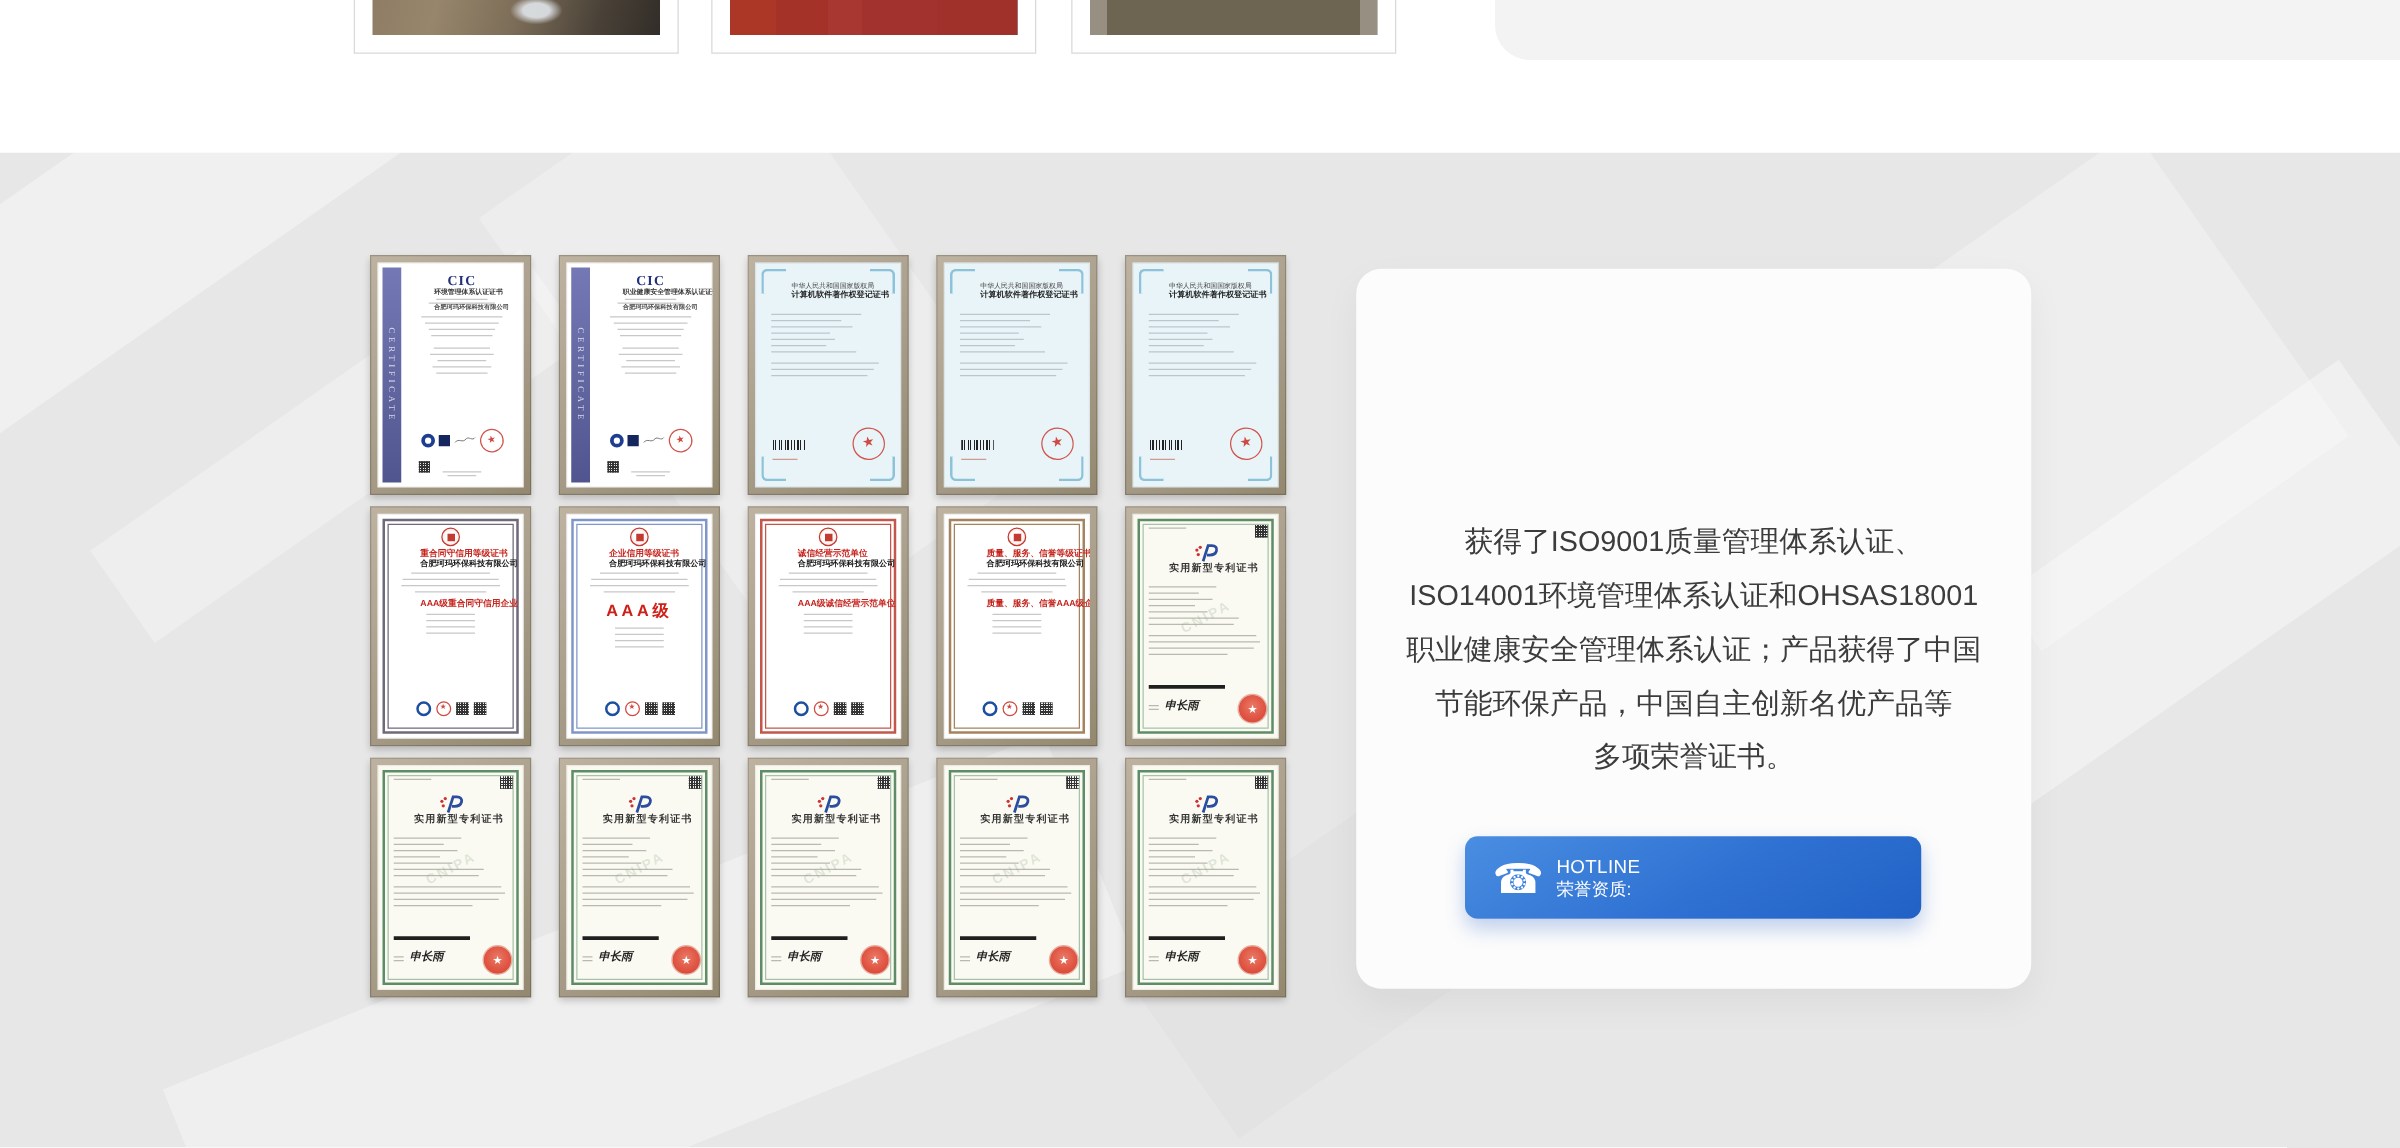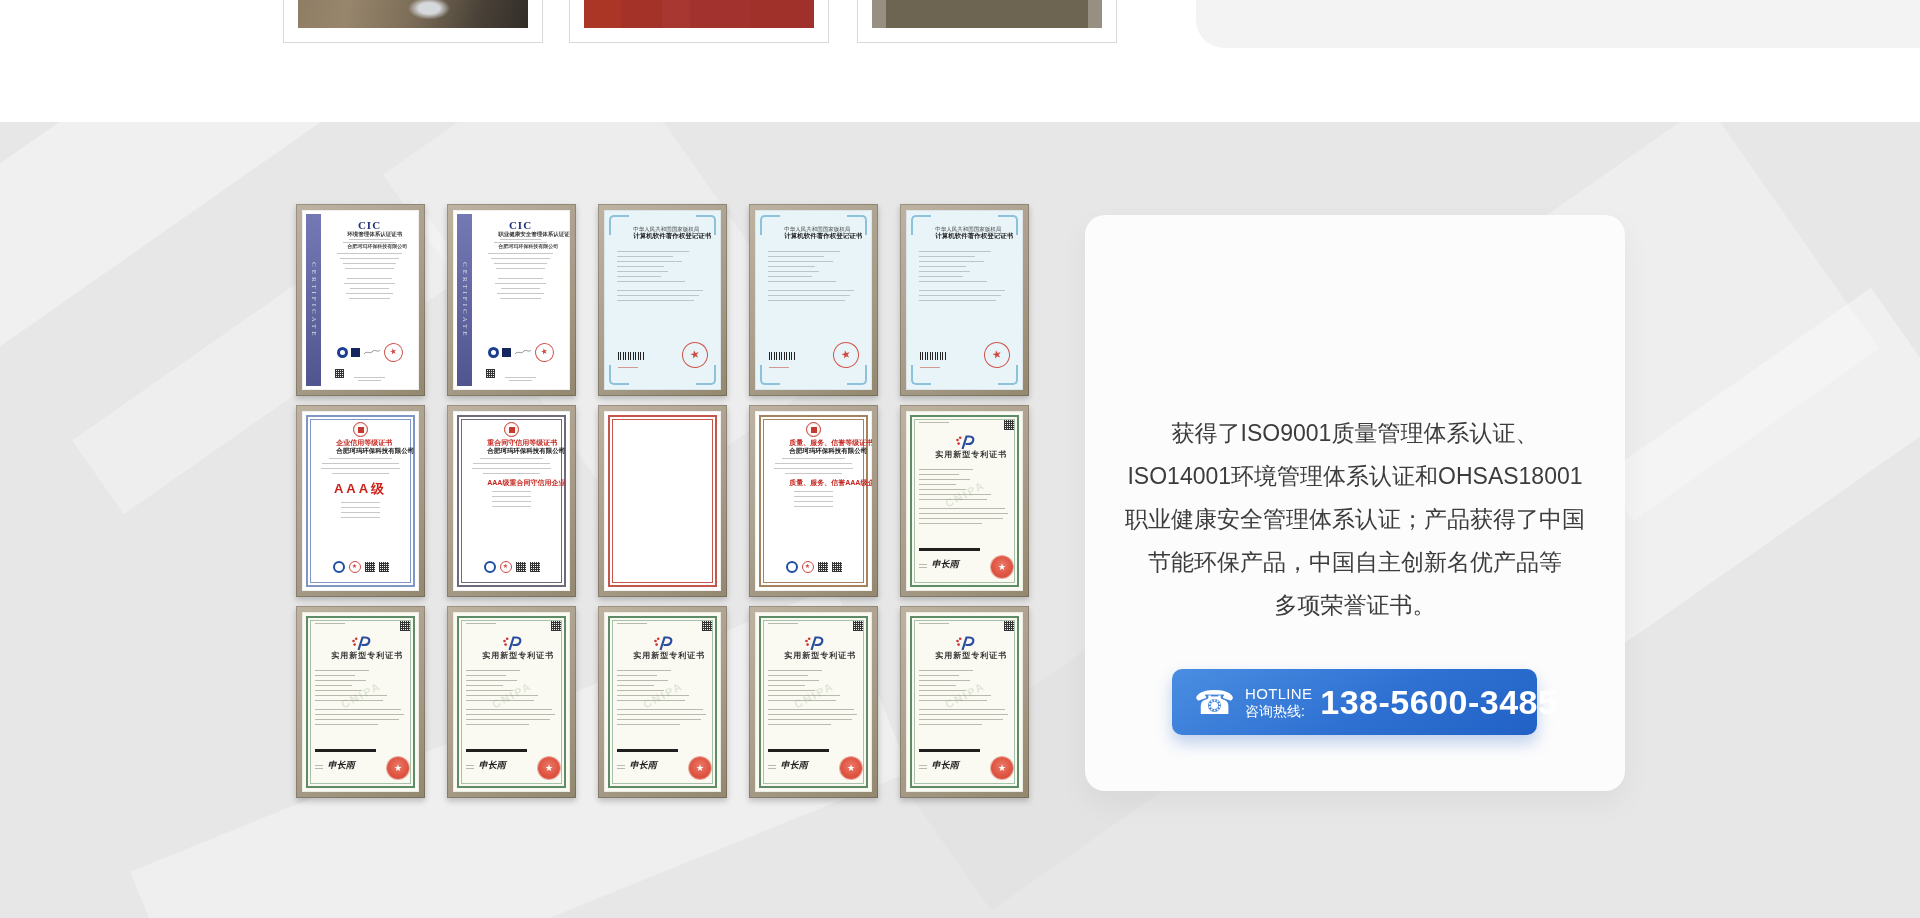--- a/index.html
+++ b/index.html
@@ -311,20 +311,49 @@
     <div style="height:4px"></div>
     <i class="ln l" style="width:74%"></i>
             <i class="ln l" style="width:70%"></i>
             <i class="ln l" style="width:66%"></i>
     <span class="bar"></span>
     <span class="cr-no"></span>
     <span class="seal ring cr-seal">★</span>
   </div>
         </div>
         <div class="cert credit">
+          <div class="paper" style="--ac:#6f6a78">
+    <span class="credit-frame">
+              <i></i>
+            </span>
+    <div class="cd-main">
+      <span class="emblem">
+                <i></i>
+              </span>
+      <div class="fx7 b red">重合同守信用等级证书</div>
+      <div class="fx65 b c11">合肥珂玛环保科技有限公司</div>
+      <i class="ln t" style="width:64%"></i>
+      <i class="ln " style="width:80%"></i>
+              <i class="ln " style="width:82%"></i>
+              <i class="ln " style="width:58%"></i>
+      <div class="fx7 b red mt">AAA级重合同守信用企业</div>
+      <i class="ln " style="width:40%"></i>
+              <i class="ln " style="width:40%"></i>
+              <i class="ln " style="width:40%"></i>
+              <i class="ln " style="width:40%"></i>
+      <div class="cd-foot">
+        <span class="lgb"></span>
+        <span class="lgs">★</span>
+        <span class="qr q10"></span>
+        <span class="qr q10"></span>
+      </div>
+    </div>
+  </div>
+        </div>
+        <div class="cert credit">
           <div class="paper" style="--ac:#8096c9">
     <span class="credit-frame">
               <i></i>
             </span>
     <div class="cd-main">
       <span class="emblem">
                 <i></i>
               </span>
       <div class="fx7 b red">企业信用等级证书</div>
       <div class="fx65 b c11">合肥珂玛环保科技有限公司</div>
@@ -340,53 +369,46 @@
       <div class="cd-foot">
         <span class="lgb"></span>
         <span class="lgs">★</span>
         <span class="qr q10"></span>
         <span class="qr q10"></span>
       </div>
     </div>
   </div>
         </div>
         <div class="cert credit">
-          <div class="paper" style="--ac:#6f6a78">
+          <div class="paper" style="--ac:#c4574b">
     <span class="credit-frame">
               <i></i>
             </span>
     <div class="cd-main">
       <span class="emblem">
                 <i></i>
               </span>
-      <div class="fx7 b red">重合同守信用等级证书</div>
+      <div class="fx7 b red">诚信经营示范单位</div>
       <div class="fx65 b c11">合肥珂玛环保科技有限公司</div>
       <i class="ln t" style="width:64%"></i>
       <i class="ln " style="width:80%"></i>
               <i class="ln " style="width:82%"></i>
               <i class="ln " style="width:58%"></i>
-      <div class="fx7 b red mt">AAA级重合同守信用企业</div>
+      <div class="fx7 b red mt">AAA级诚信经营示范单位</div>
       <i class="ln " style="width:40%"></i>
               <i class="ln " style="width:40%"></i>
               <i class="ln " style="width:40%"></i>
               <i class="ln " style="width:40%"></i>
       <div class="cd-foot">
         <span class="lgb"></span>
         <span class="lgs">★</span>
         <span class="qr q10"></span>
         <span class="qr q10"></span>
       </div>
     </div>
-  </div>
-        </div>
-        <div class="cert credit">
-          <div class="paper" style="--ac:#c4574b">
-    <span class="credit-frame">
-              <i></i>
-            </span>
   </div>
         </div>
         <div class="cert credit">
           <div class="paper" style="--ac:#a5835f">
     <span class="credit-frame">
               <i></i>
             </span>
     <div class="cd-main">
       <span class="emblem">
                 <i></i>
@@ -650,19 +672,18 @@
     <aside class="honor-panel">
       <p class="hp-desc">获得了ISO9001质量管理体系认证、
 ISO14001环境管理体系认证和OHSAS18001
 职业健康安全管理体系认证；产品获得了中国
 节能环保产品，中国自主创新名优产品等
 多项荣誉证书。</p>
       <button class="hotline">
         <span class="ph-ic">☎</span>
         <span class="hl-labels">
           <span class="hl-en">HOTLINE</span>
-          <span class="hl-zh">咨询热线:</span>
+          <span class="hl-zh">荣誉资质:</span>
         </span>
-        <span class="hl-num">138-5600-3485</span>
       </button>
     </aside>
   </div>
 </div>
 
 </body></html>

